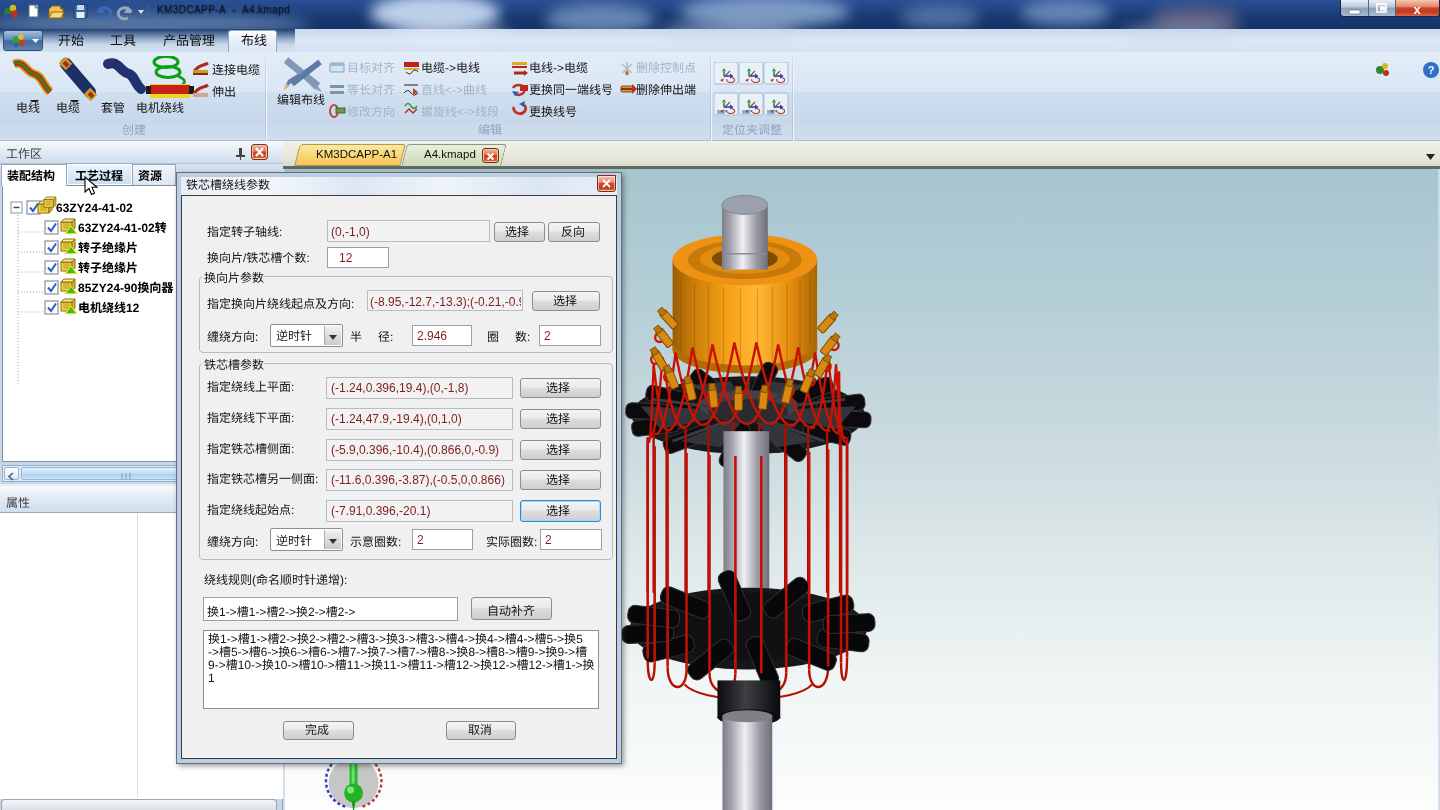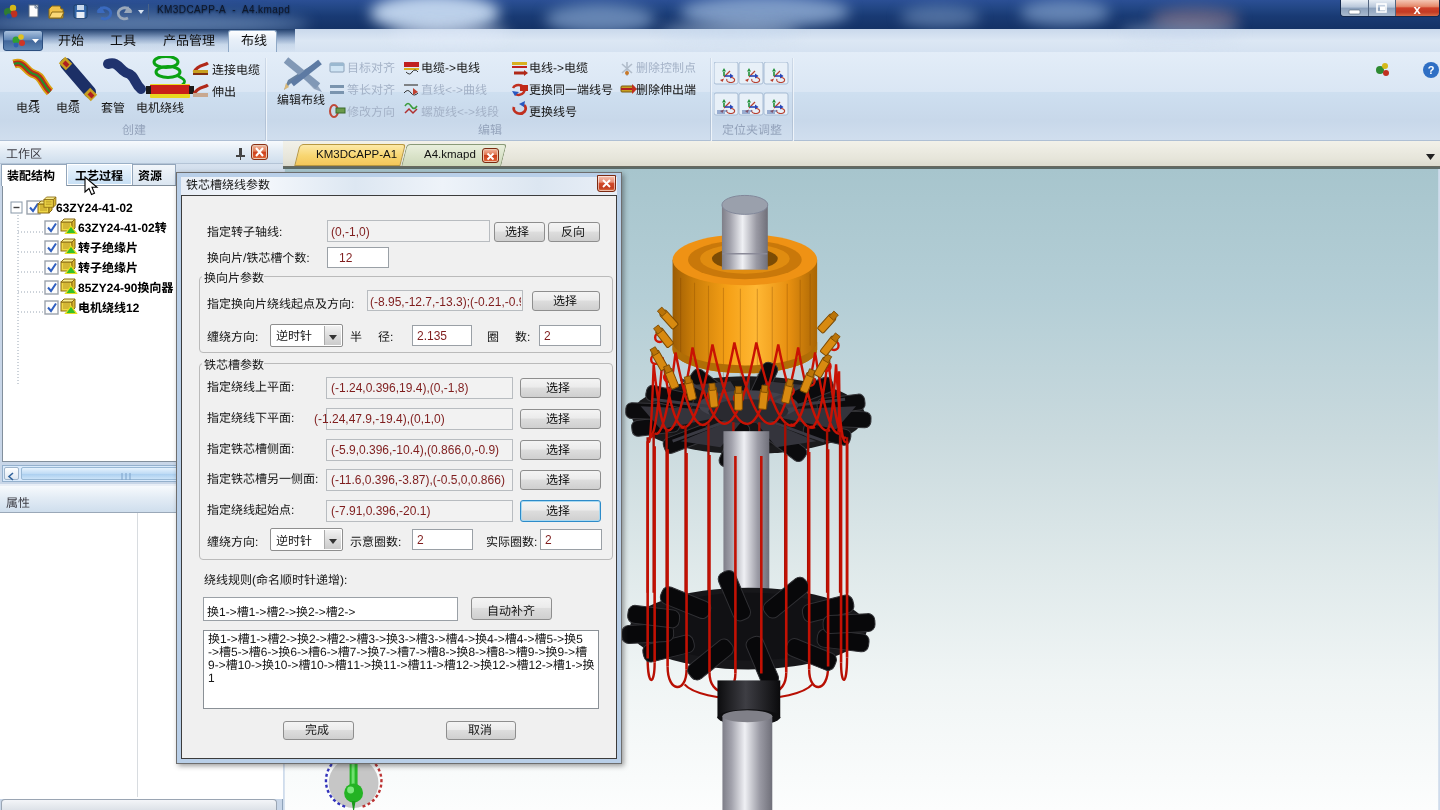--- a/index.html
+++ b/index.html
@@ -538,24 +538,24 @@
  <div class="dinw" style="left:26px;top:424px;width:255px;height:24px"></div>
  <div class="dbtn" style="left:294px;top:424px;width:81px;height:23px"></div>
  <div class="dinw" style="left:26px;top:457px;width:396px;height:79px;border-color:#8a9096"></div>
  <div class="dbtn" style="left:106px;top:548px;width:71px;height:19px"></div>
  <div class="dbtn" style="left:269px;top:548px;width:70px;height:19px"></div>
 </div>
 
 <div class="abs num" style="left:331px;top:225px">(0,-1,0)</div>
 <div class="abs num" style="left:339px;top:251px">12</div>
 <div class="abs num" style="left:370px;top:295px;width:151px;overflow:hidden;white-space:nowrap">(-8.95,-12.7,-13.3);(-0.21,-0.9</div>
-<div class="abs num" style="left:417px;top:329px">2.135</div>
+<div class="abs num" style="left:417px;top:329px">2.946</div>
 <div class="abs num" style="left:544px;top:329px">2</div>
 <div class="abs num" style="left:331px;top:381px">(-1.24,0.396,19.4),(0,-1,8)</div>
-<div class="abs num" style="left:314px;top:412px">(-1.24,47.9,-19.4),(0,1,0)</div>
+<div class="abs num" style="left:331px;top:412px">(-1.24,47.9,-19.4),(0,1,0)</div>
 <div class="abs num" style="left:331px;top:443px">(-5.9,0.396,-10.4),(0.866,0,-0.9)</div>
 <div class="abs num" style="left:331px;top:473px">(-11.6,0.396,-3.87),(-0.5,0,0.866)</div>
 <div class="abs num" style="left:331px;top:504px">(-7.91,0.396,-20.1)</div>
 <div class="abs num" style="left:417px;top:533px">2</div>
 <div class="abs num" style="left:545px;top:533px">2</div>
 
 <svg class="abs" id="cursor" width="16" height="22">
     <path d="M1 1v15l4-3.5 2.5 6 3-1.2-2.5-6H13z" fill="#fff" stroke="#000" stroke-width="1.1"></path>
   </svg>
 <svg class="abs" id="textsvg" width="1440" height="810">

